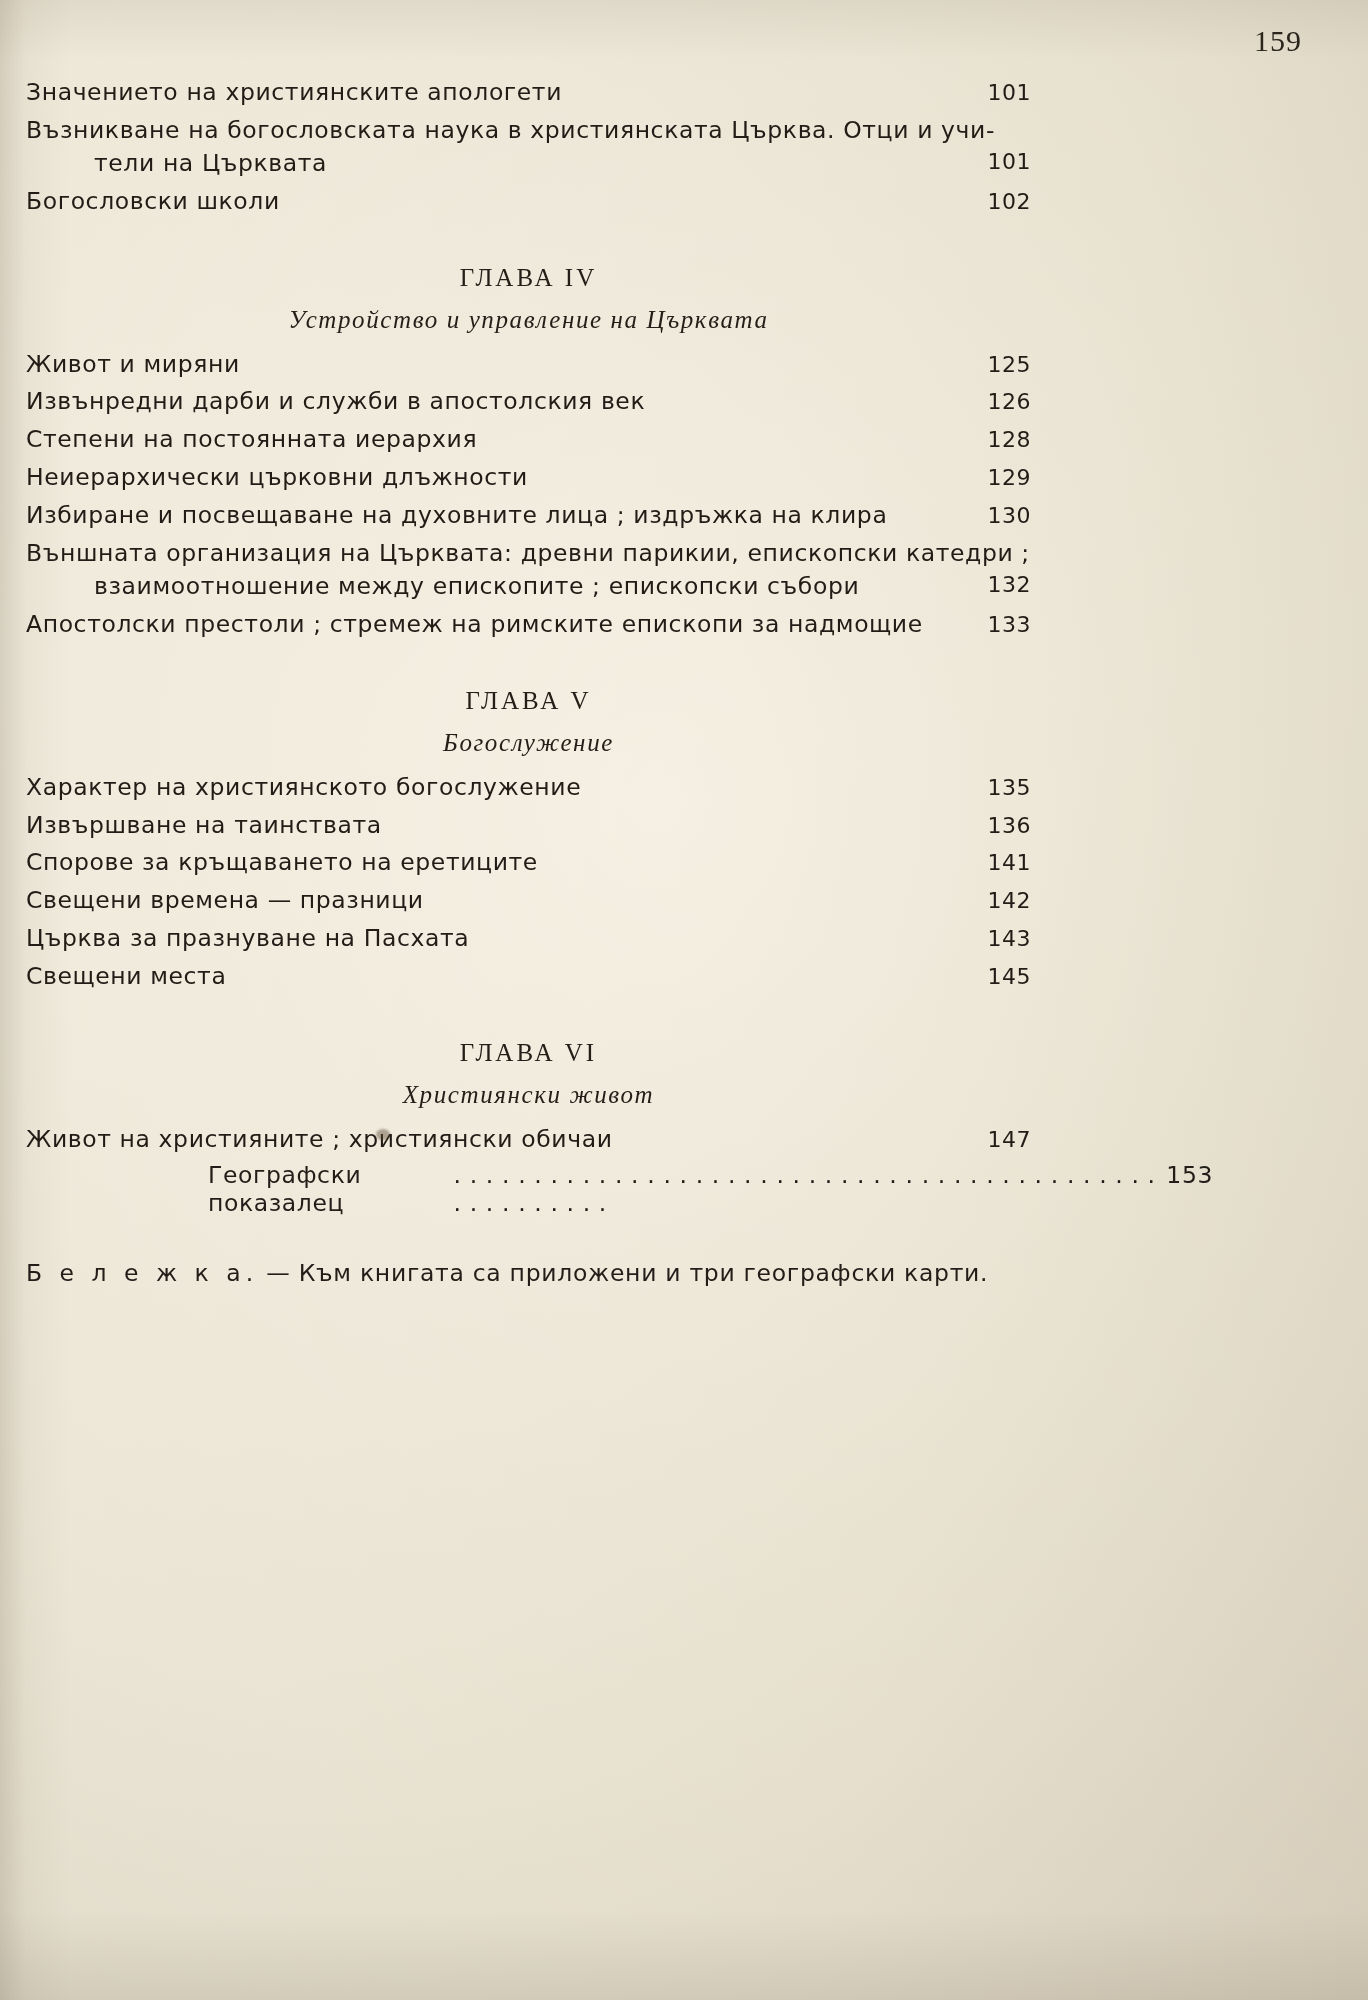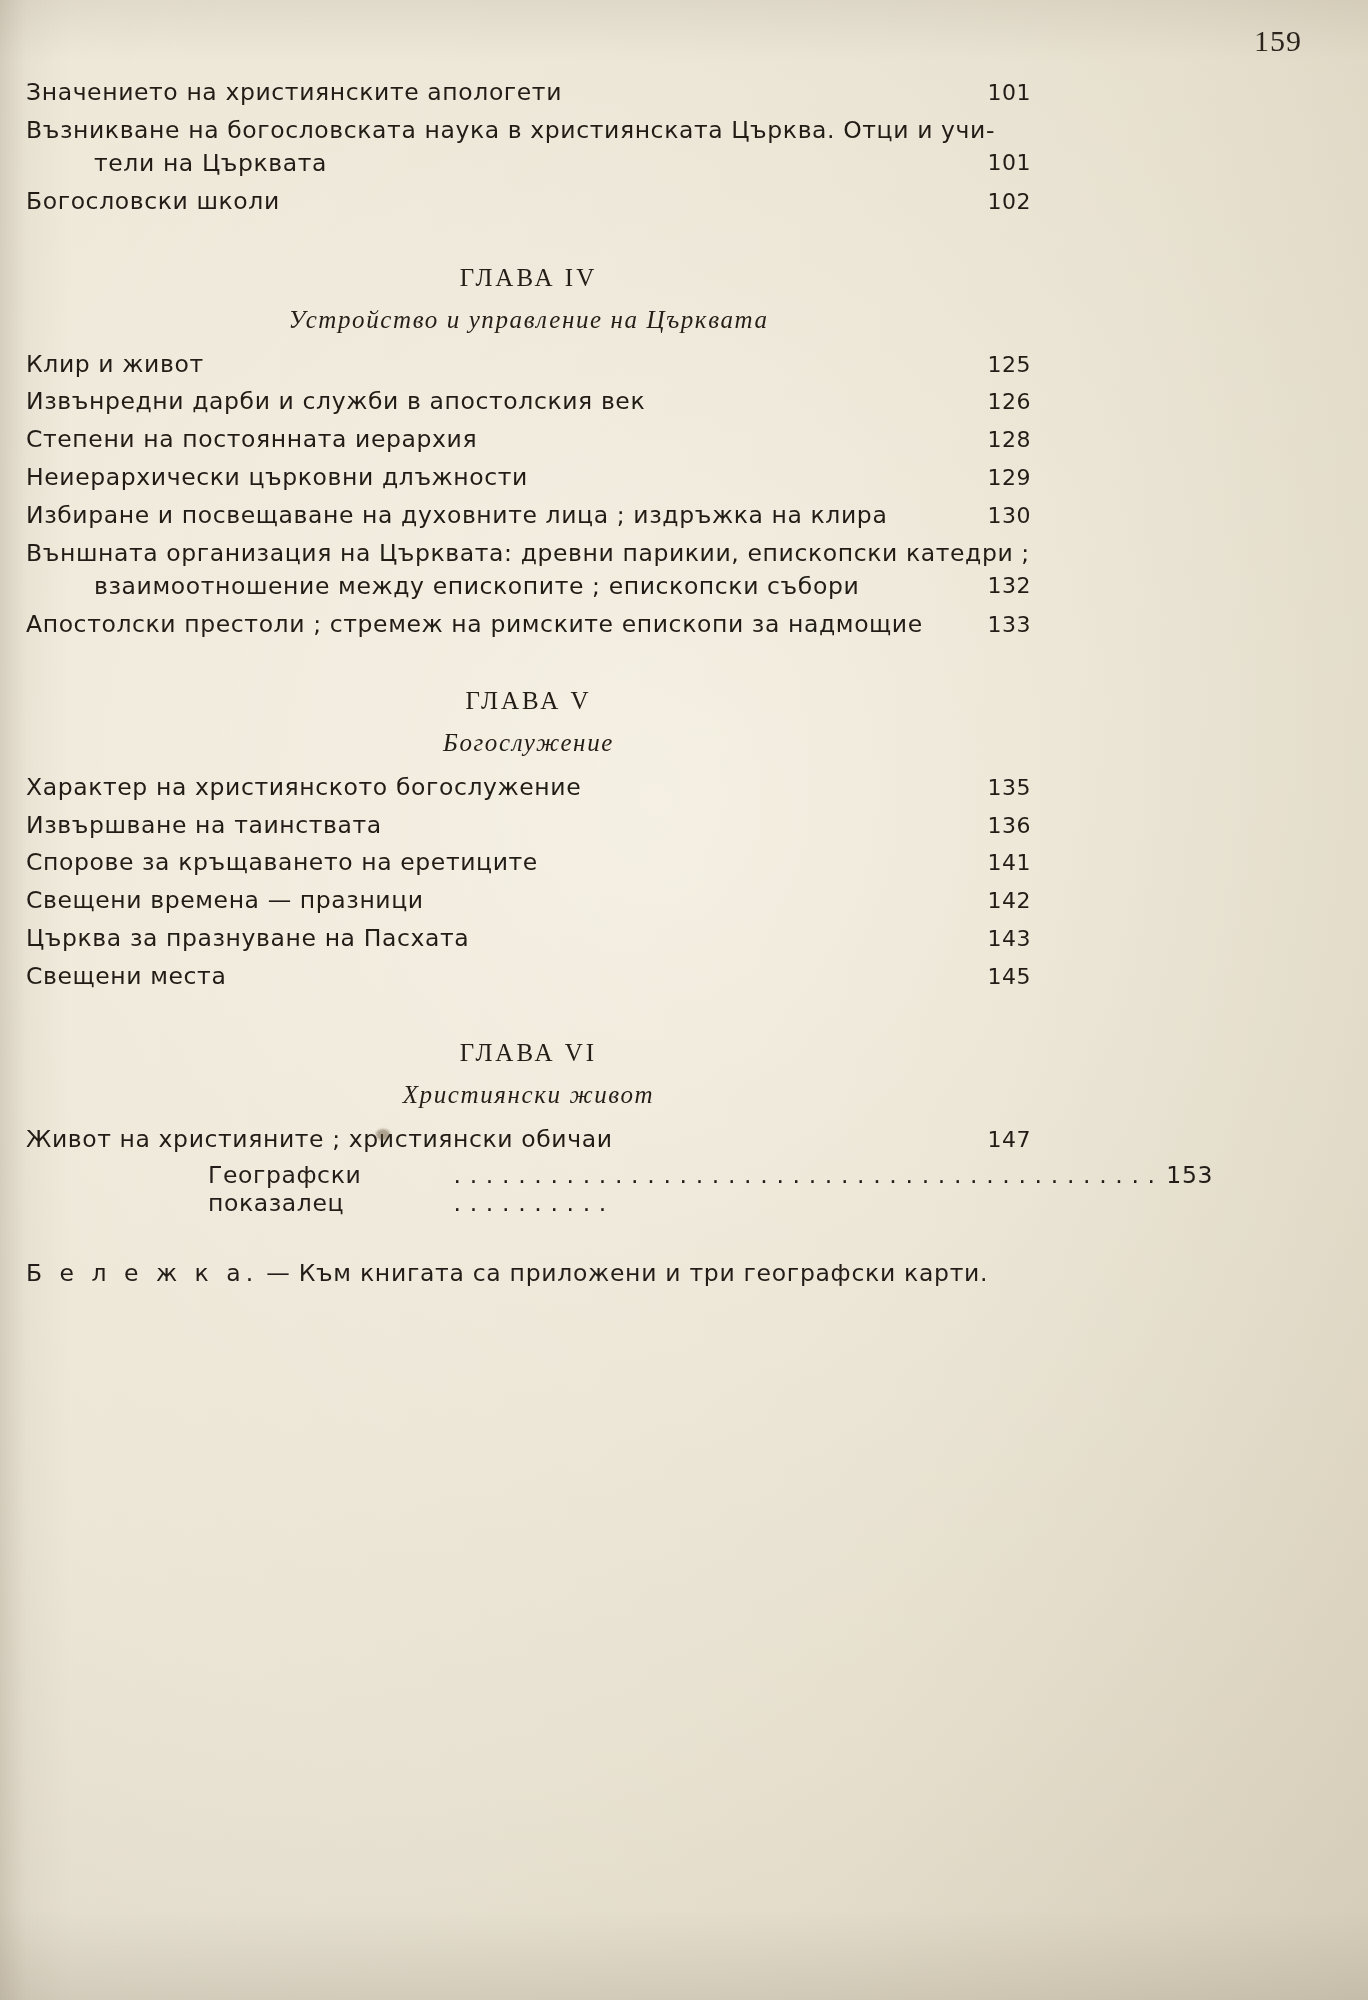--- a/index.html
+++ b/index.html
@@ -97,21 +97,21 @@
   .entry.wrap {
     display: block;
     width: 1005px;
   }
   .entry.wrap .line1 {
     display: block;
     white-space: nowrap;
   }
   .entry.wrap .line2 {
     display: flex;
-    align-items: center;
+    align-items: flex-start;
     padding-left: 68px;
   }
 
   .chapter {
     text-align: center;
     margin: 46px 0 0 0;
     width: 1005px;
   }
   .chapter .ch-title {
     font-size: 25px;
@@ -195,21 +195,21 @@
       <span class="pg">102</span>
     </div>
 
     <div class="chapter">
       <div class="ch-title">ГЛАВА IV</div>
       <div class="ch-sub">Устройство и управление на Църквата</div>
     </div>
 
     <div class="grp">
       <div class="entry">
-        <span class="txt">Клир  и  живот</span>
+        <span class="txt">Живот  и  миряни</span>
         <span class="leader"><span>. . . . . . . . . . . . . . . . . . . . . . . . . . . . . . . . . . . . . . . . . . . . . . . . . . . . . .</span></span>
         <span class="pg">125</span>
       </div>
       <div class="entry">
         <span class="txt">Извънредни дарби и служби в апостолския век</span>
         <span class="leader"><span>. . . . . . . . . . . . . . . . . . . . . . . . . . . . . . . . . . . . . . . . . . . . . . . . . . . . . .</span></span>
         <span class="pg">126</span>
       </div>
       <div class="entry">
         <span class="txt">Степени на постоянната иерархия</span>

